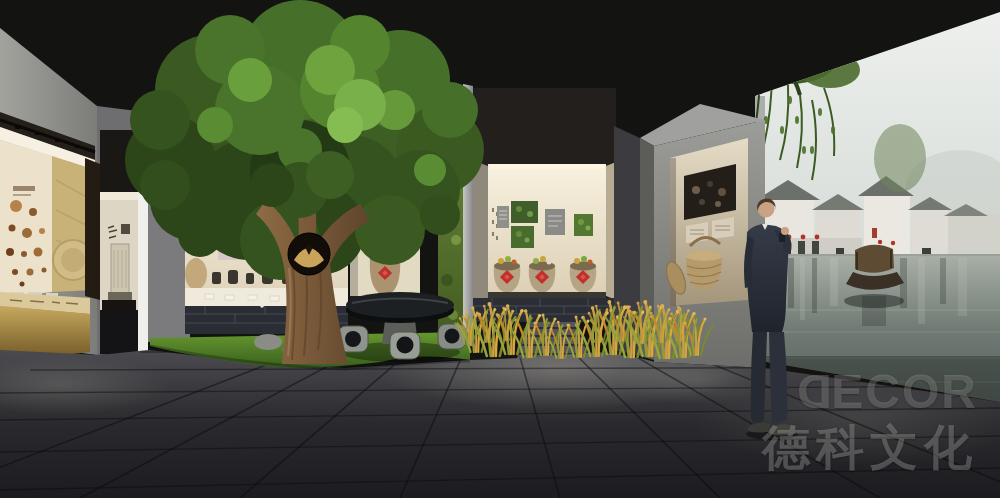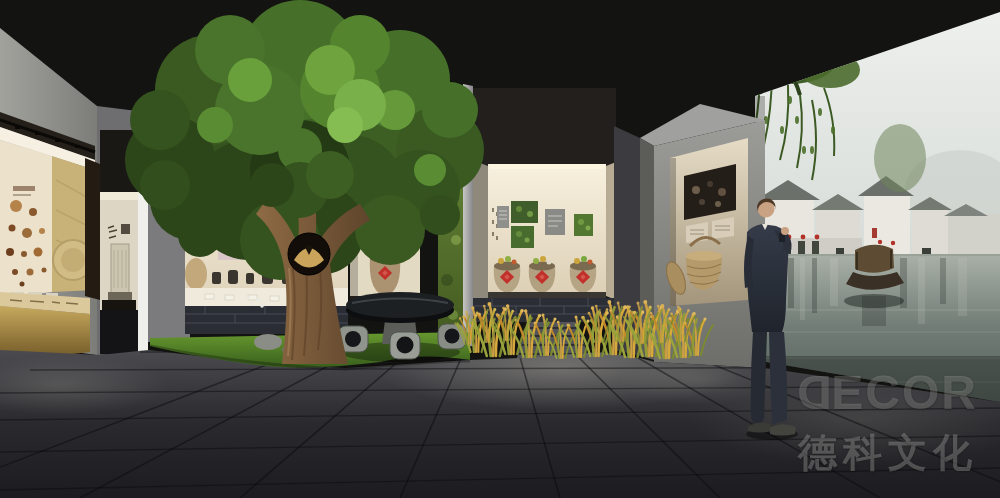--- a/index.html
+++ b/index.html
@@ -3,21 +3,21 @@
 <meta charset="utf-8">
 <style>
   html,body{margin:0;padding:0;background:#000;}
   .scene{position:relative;width:1000px;height:498px;background:#131311;overflow:hidden;
          font-family:"Liberation Sans",sans-serif;}
   .scene svg{position:absolute;left:0;top:0;display:block;}
   .wm{position:absolute;right:22px;bottom:26px;text-align:right;pointer-events:none;line-height:1;}
   .wm-logo{font-size:48px;font-weight:800;letter-spacing:2px;color:rgba(228,228,225,0.22);
            text-shadow:0 1px 2px rgba(0,0,0,0.25);}
   .wm-first{display:inline-block;transform:scaleX(-1);}
-  .wm-company{margin-top:16px;font-size:39px;font-weight:700;letter-spacing:6px;
+  .wm-company{margin-top:8px;font-size:48px;font-weight:700;letter-spacing:6px;
               color:rgba(235,235,232,0.26);text-shadow:0 1px 2px rgba(0,0,0,0.25);}
 </style>
 </head>
 <body>
 
 <div class="scene">
 <svg width="1000" height="498" viewBox="0 0 1000 498">
   <defs>
     <linearGradient id="gWallL" x1="0" y1="0" x2="1" y2="0">
       <stop offset="0" stop-color="#a2a29d"></stop>

